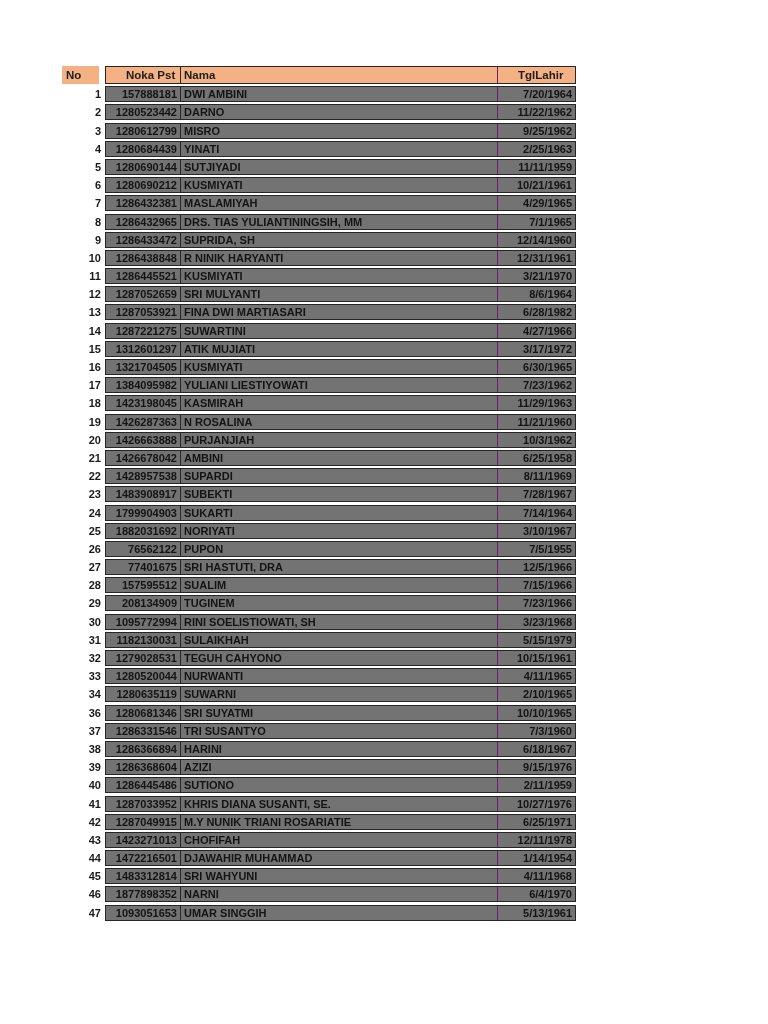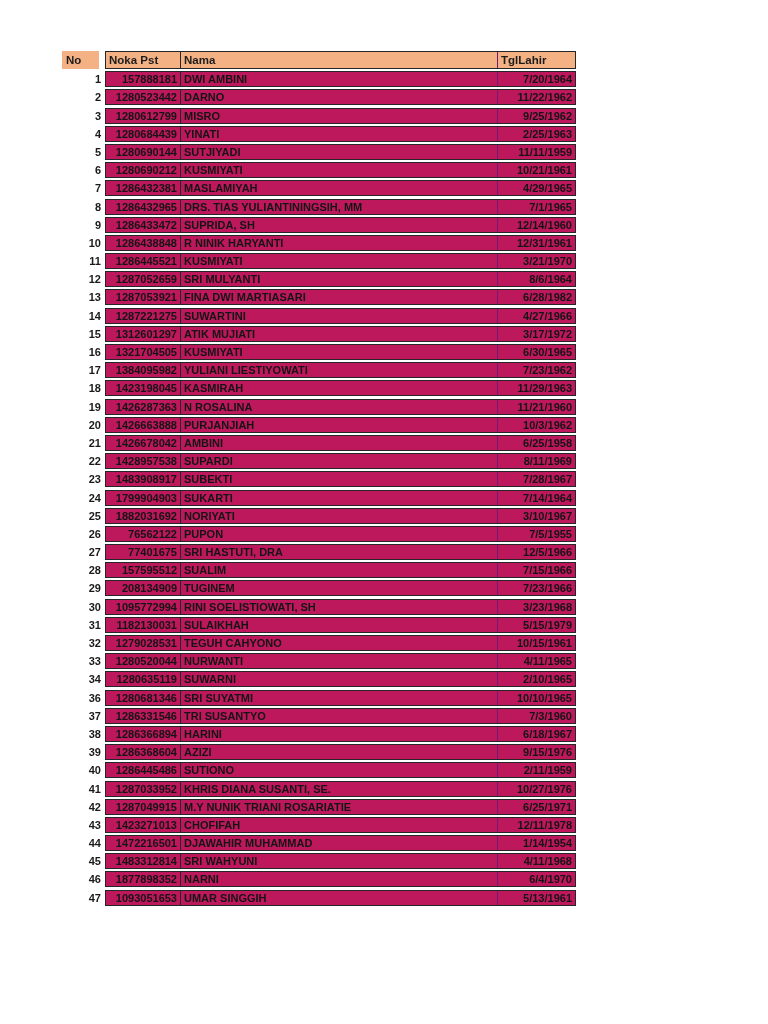--- a/index.html
+++ b/index.html
@@ -9,21 +9,21 @@
     font-family: "Liberation Sans", sans-serif;
     overflow: hidden;
   }
   .page {
     position: relative;
     width: 768px; height: 1024px;
     background: #ffffff;
   }
   .sheet {
     position: absolute;
-    left: 62px; top: 51px;
+    left: 62px; top: 66px;
     display: flex;
     flex-direction: column;
     gap: 2.2px;
   }
   .row-line { display: flex; width: 514px; }
 
   
   .no-cell {
     width: 43px;
     font-size: 11px;
@@ -43,21 +43,21 @@
     padding-left: 4px;
     line-height: 18px;
   }
   .no-header-spacer { width: 6px; }
 
   
   .row-box {
     width: 471px;
     display: flex;
     border: 1px solid #262626;
-    background: #be185d;
+    background: #737373;
     height: 16px;
   }
   .header .row-box {
     height: 18px;
     background: var(--header-fill, #f4b183);
   }
   .cell {
     font-size: 11px;
     font-weight: bold;
     color: #141414;
@@ -76,21 +76,21 @@
     flex: 1;
     border-right: 1px solid #701a75;
     text-align: left;
     padding-left: 3px;
   }
   .cell-tgl {
     width: 77px;
     text-align: right;
     padding-right: 3px;
   }
-  .header .cell-noka, .header .cell-tgl { text-align: left; padding-left: 3px; }
+  .header .cell-noka, .header .cell-tgl { text-align: left; padding-left: 20px; }
 </style>
 </head>
 <body>
 
 <div class="page">
   <div class="sheet">
 
     <div class="row-line header">
       <div class="no-header-cell">No</div>
       <div class="no-header-spacer"></div>

